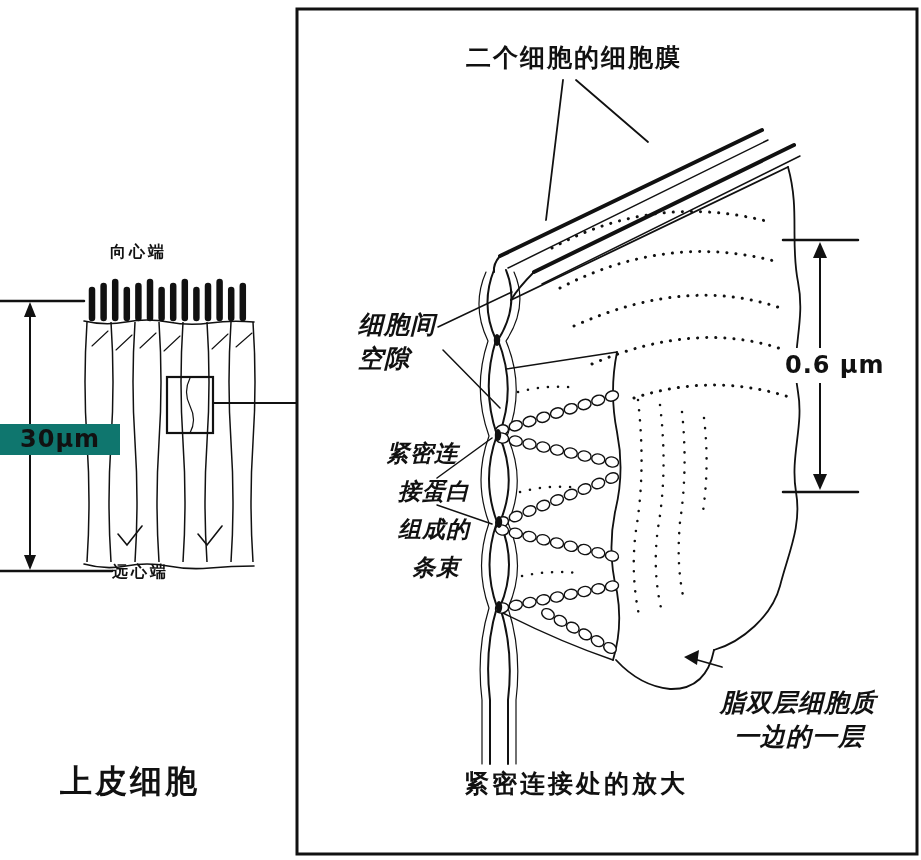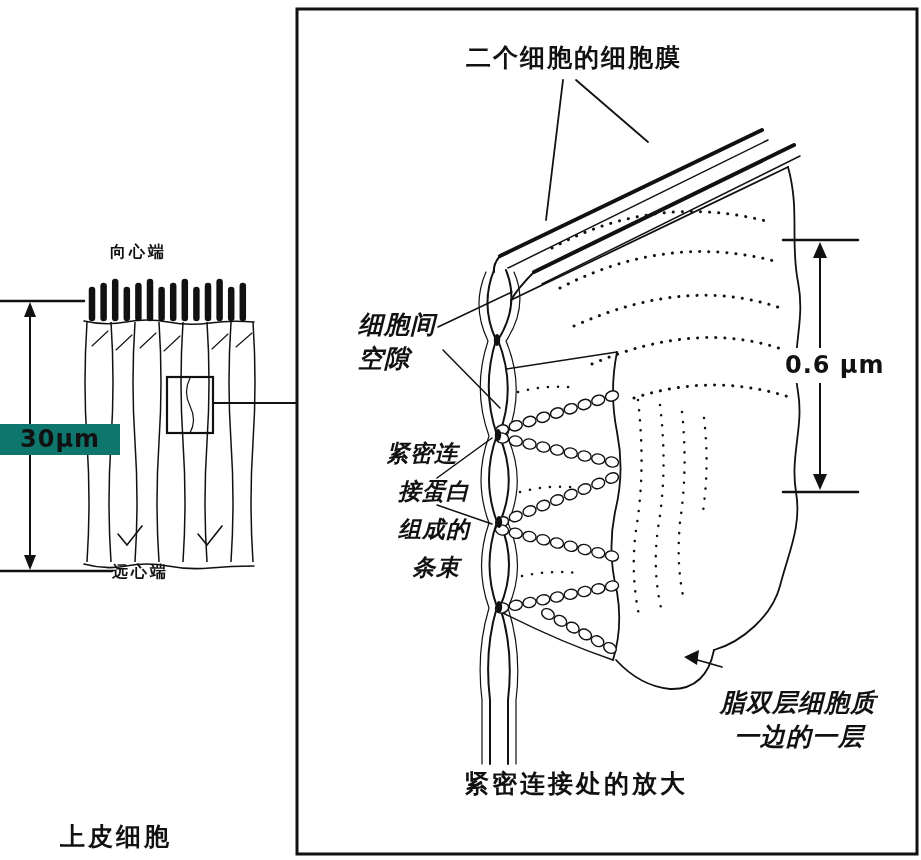--- a/index.html
+++ b/index.html
@@ -9,21 +9,21 @@
   }
   svg.art{position:absolute;left:0;top:0;}
   .lbl{
     position:absolute;font-weight:700;font-size:16px;line-height:1.3;
     white-space:nowrap;letter-spacing:1px;color:#111;z-index:2;
   }
   .lbl .ln{white-space:nowrap;font-style:italic;}
   #apical-label{left:110px;top:242px;letter-spacing:3px;}
   #height-label{left:0px;top:424px;font-size:24px;background:#0f766e;padding:0 20px;}
   #basal-label{left:112px;top:562px;letter-spacing:3px;}
-  #celltype-label{left:60px;top:821px;font-size:25px;letter-spacing:3px;}
+  #celltype-label{left:60px;top:761px;font-size:32px;letter-spacing:3px;}
   #membranes-label{left:466px;top:42px;font-size:25px;letter-spacing:2px;text-align:center;}
   #space-label{left:358px;top:308px;font-size:25px;line-height:34px;}
   #strands-label{left:354px;top:434px;font-size:23px;line-height:38px;margin-left:32px;}
   #strands-label .ln2,#strands-label .ln3{padding-left:12px;}
   #strands-label .ln4{padding-left:26px;}
   #width-label{left:781px;top:348px;font-size:24px;background:#fff;padding:2px 4px;}
   #lipid-label{left:720px;top:638px;font-size:25px;line-height:34px;margin-top:48px;}
   #lipid-label .ln2{padding-left:14px;}
   #caption-label{left:464px;top:768px;font-size:25px;letter-spacing:3px;}
   .stroke{stroke:#111;fill:none;}

